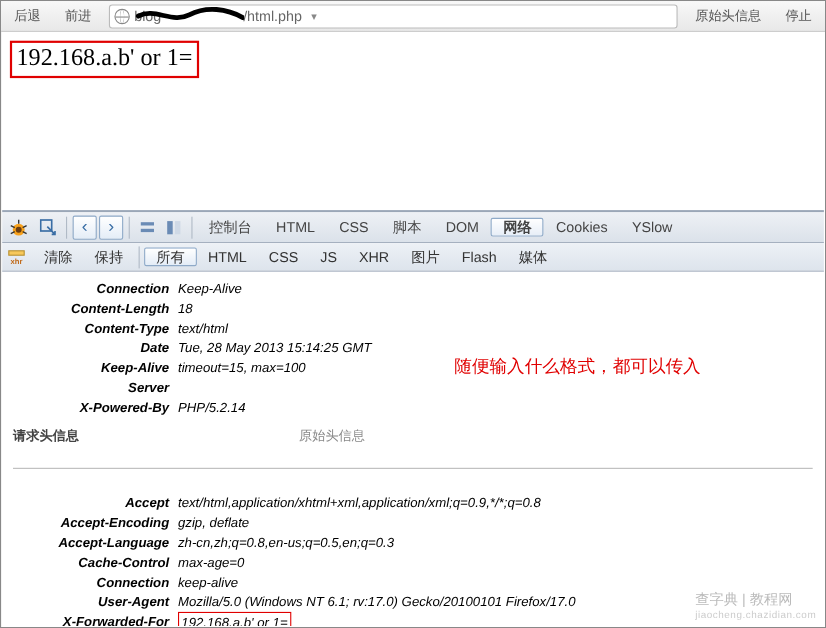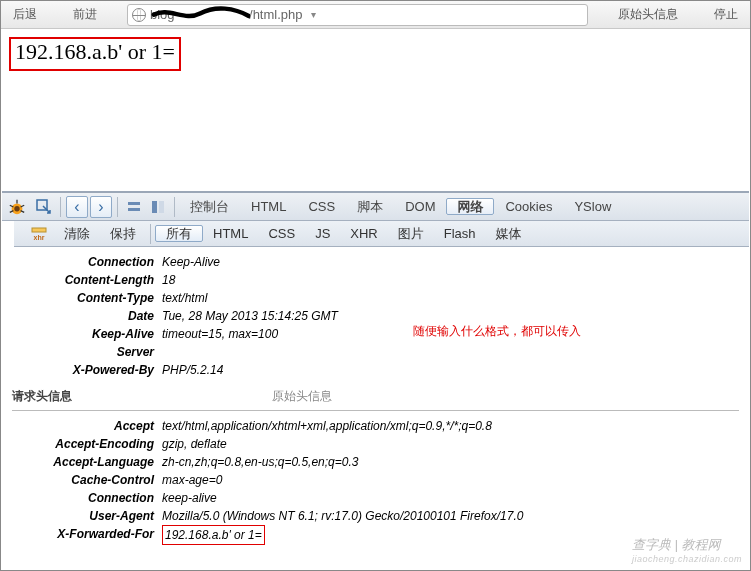--- a/index.html
+++ b/index.html
@@ -1,18 +1,18 @@
 <!DOCTYPE html>
 <html><head>
 <meta charset="utf-8">
 <style>
 * { margin: 0; padding: 0; box-sizing: border-box; font-family: "Microsoft YaHei", Arial, sans-serif; }
 body { width: 751px; height: 571px; background: #fff; border: 1px solid #888; position: relative; overflow: hidden; }
 
-.browser-bar { height: 28px; display: flex; align-items: center; border-bottom: 1px solid #c8c8c8; padding: 0 6px; gap: 24px; background: linear-gradient(#f8f8f8,#e8e8e8); }
+.browser-bar { height: 28px; display: flex; align-items: center; border-bottom: 1px solid #c8c8c8; padding: 0 6px; gap: 10px; background: linear-gradient(#f8f8f8,#e8e8e8); }
 .nav-btn { font-size: 12px; color: #555; padding: 2px 6px; cursor: pointer; }
 .url-wrap { flex: 1; display: flex; align-items: center; height: 22px; border: 1px solid #bbb; border-radius: 3px; background: #fff; padding: 0 4px; gap: 4px; }
 .globe { width: 14px; height: 14px; border-radius: 50%; border: 1px solid #888; position: relative; }
 .globe::before { content: ""; position: absolute; inset: 0; border-left: 1px solid #888; border-right: 1px solid #888; border-radius: 50%; transform: scaleX(.35); }
 .globe::after { content: ""; position: absolute; left: 0; right: 0; top: 50%; border-top: 1px solid #888; }
 .url-text { font-size: 13px; color: #666; position: relative; }
 .scribble { position: absolute; left: 0; top: 50%; width: 100px; transform: translateY(-55%); }
 .dd { width: 14px; display: flex; justify-content: center; color: #888; font-size: 10px; }
 
 .content { padding: 8px; }
@@ -20,35 +20,35 @@
 
 .devtools { position: absolute; left: 1px; right: 1px; top: 190px; bottom: 1px; border-top: 2px solid #9ba7b7; display: flex; flex-direction: column; background: #fff; }
 .dt-bar1 { height: 28px; display: flex; align-items: center; border-bottom: 1px solid #a5b0bf; background: linear-gradient(#eef1f5,#dbe2ea); }
 .bug { width: 22px; height: 18px; margin:0 4px; }
 .tool-ic { width: 22px; height: 20px; display: flex; align-items: center; justify-content: center; border: 1px solid transparent; margin: 0 1px; }
 .arrow-btn { width: 22px; height: 22px; display: flex; align-items: center; justify-content: center; font-size: 16px; color: #3a6ea5; border: 1px solid #8faac8; border-radius: 2px; margin: 0 1px; background: linear-gradient(#fff,#e4edf7); }
 .sep { width: 1px; height: 20px; background: #b0bac6; margin: 0 4px; }
 .tab1 { padding: 0 10px; font-size: 13px; color: #444; height: 26px; line-height: 26px; border: 1px solid transparent; }
 .tab1.active { background: linear-gradient(#fff,#e7eef7); border: 1px solid #8faac8; border-radius: 2px; font-weight: bold; }
 
-.dt-bar2 { height: 26px; display: flex; align-items: center; border-bottom: 1px solid #a5b0bf; background: linear-gradient(#edf1f6,#dde4ec); padding-left: 16px; margin-left: 12px; }
+.dt-bar2 { height: 26px; display: flex; align-items: center; border-bottom: 1px solid #a5b0bf; background: linear-gradient(#edf1f6,#dde4ec); padding-left: 4px; }
 .xhr-ic { width: 18px; height: 18px; margin-right: 6px; display:flex; align-items:center; justify-content:center; }
 .tab2 { padding: 0 10px; font-size: 13px; color: #333; height: 24px; line-height: 24px; }
 .tab2.active { background: linear-gradient(#fff,#e4edf7); border: 1px solid #8faac8; border-radius: 2px; }
 
 .headers { flex: 1; overflow: auto; padding: 6px 10px 6px 10px; font-size: 12px; line-height: 18px; position: relative; }
 .hrow { display: flex; font-style: italic; }
 .hname { width: 150px; text-align: right; font-weight: bold; color: #000; padding-right: 8px; }
 .hval { color: #000; }
-.section { font-size: 12px; font-weight: bold; color: #444; border-bottom: 1px solid #bbb; margin: 8px 0 6px 0; padding-bottom: 5px; display: flex; }
+.section { font-size: 12px; font-weight: bold; color: #444; border-bottom: 1px solid #bbb; margin: 8px 0 22px 0; padding-bottom: 20px; display: flex; }
 .section .raw { margin-left: 200px; font-weight: normal; color: #888; }
-.note { position: absolute; left: 412px; top: 322px; font-size: 12px; color: #e00000; }
+.note { position: absolute; left: 412px; top: 322px; font-size: 16px; color: #e00000; }
 .hlbox { border: 1px solid #e00000; padding: 0 2px; display: inline-block; }
 
-.watermark { position: absolute; right: 8px; bottom: 6px; font-size: 13px; color: #bbb; font-style: italic; }
+.watermark { position: absolute; right: 8px; bottom: 6px; font-size: 13px; color: #bbb; }
 .watermark small { display: block; font-size: 9px; color: #ccc; letter-spacing: .5px; }
 </style>
 </head>
 <body>
 
 <div class="browser-bar">
   <span class="nav-btn">后退</span>
   <span class="nav-btn">前进</span>
   <div class="url-wrap">
     <span class="globe"></span>

